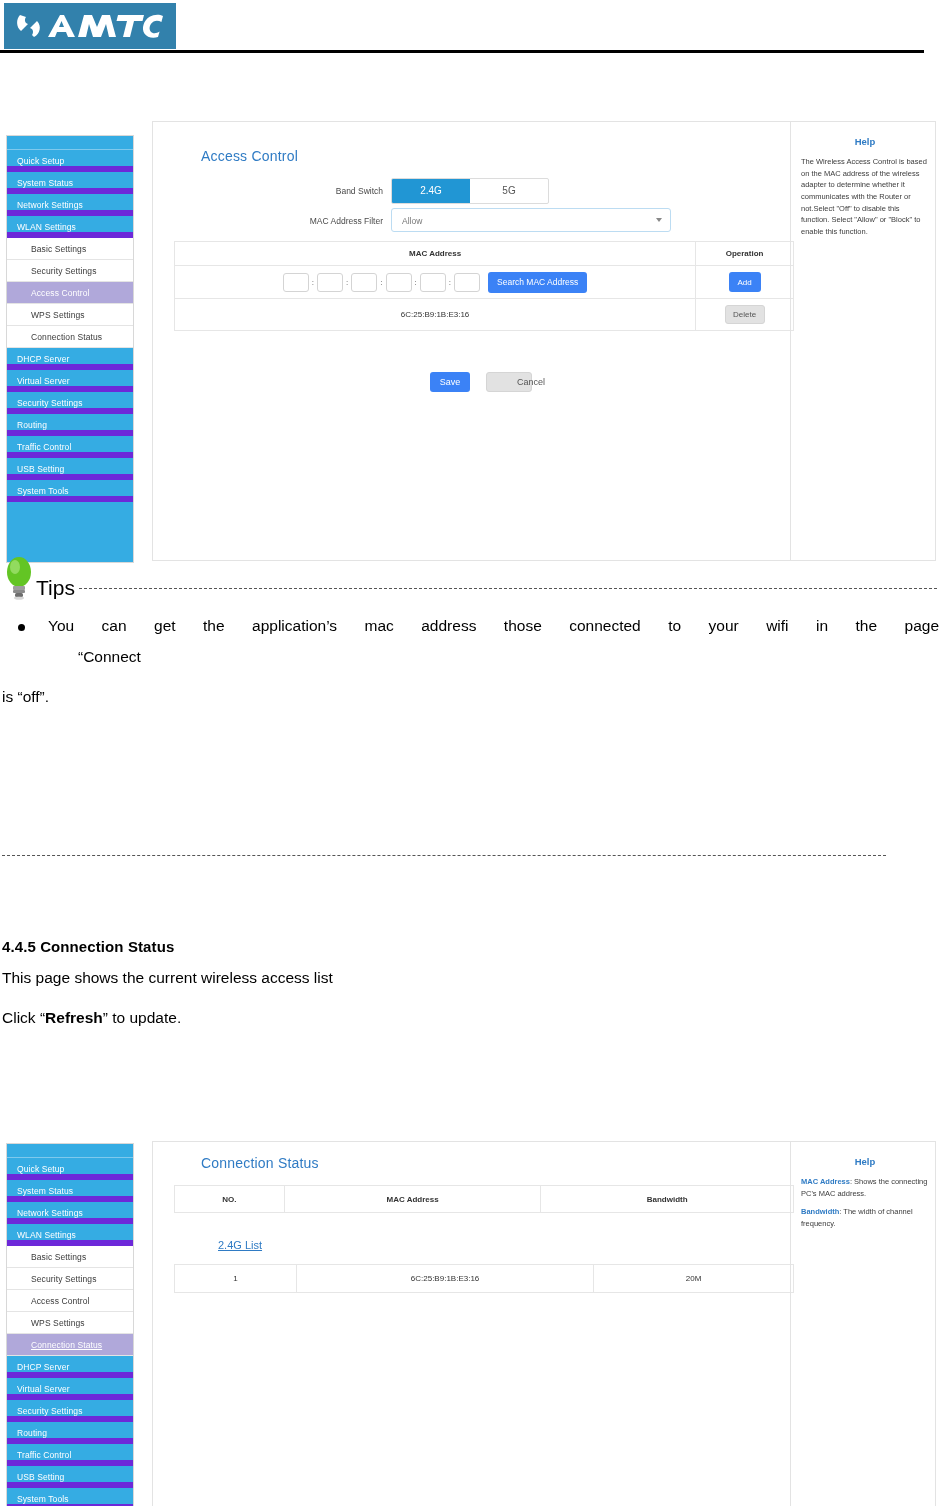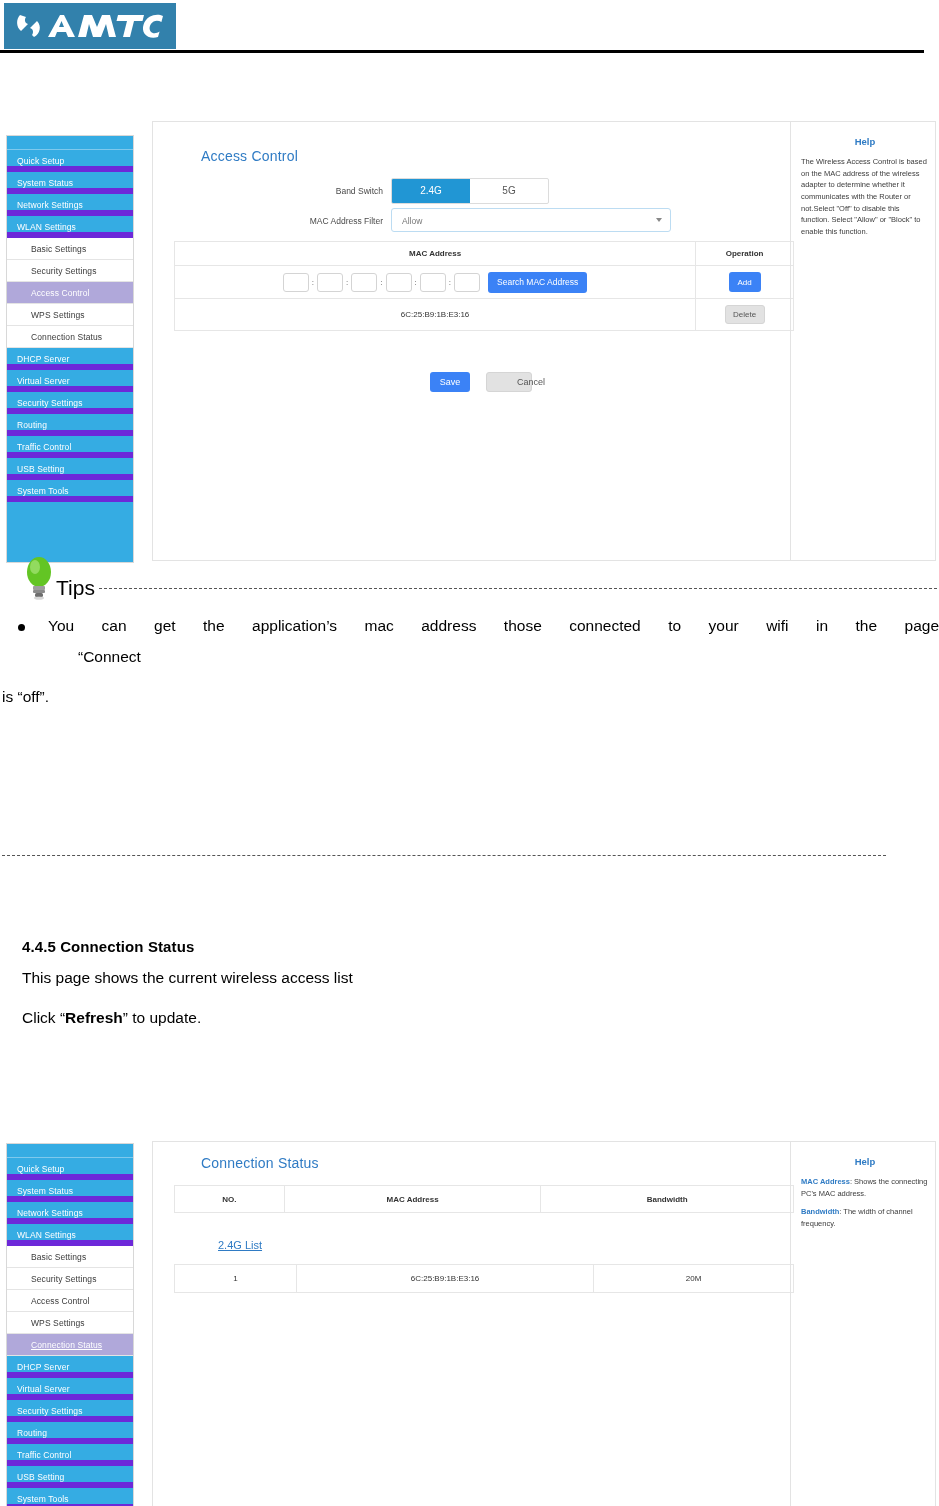--- a/index.html
+++ b/index.html
@@ -205,21 +205,21 @@
     position: absolute;
     font-size: 11px;
     color: #2f7bc4;
     text-decoration: underline;
   }
 
   
   .tips-wrap { position: absolute; left: 0; top: 555px; width: 939px; }
   .tips-head {
     display: flex; align-items: flex-end;
-    padding-left: 24px;
+    padding-left: 4px;
   }
   .bulb { width: 30px; height: 46px; display:block; }
   .tips-word {
     font-size: 21px;
     color: #000;
     line-height: 1;
     margin-left: 2px;
     margin-bottom: 3px;
   }
   .tips-dash-top {
@@ -255,21 +255,21 @@
     text-align-last: justify;
   }
   .tips-dash-bot {
     position: absolute;
     left: 2px; top: 300px;
     width: 884px;
     border-top: 1px dashed #555;
   }
 
   
-  .sec-wrap { position: absolute; left: 2px; top: 938px; width: 900px; margin-left: 20px; }
+  .sec-wrap { position: absolute; left: 2px; top: 938px; width: 900px; }
   .sec-head {
     font-size: 15px; font-weight: bold; color: #000;
     margin: 0 0 14px 0;
     letter-spacing: .1px;
   }
   .sec-line {
     font-size: 15.5px; color: #000; margin: 0 0 22px 0;
   }
   .sec-line b { font-weight: bold; }
 </style>

